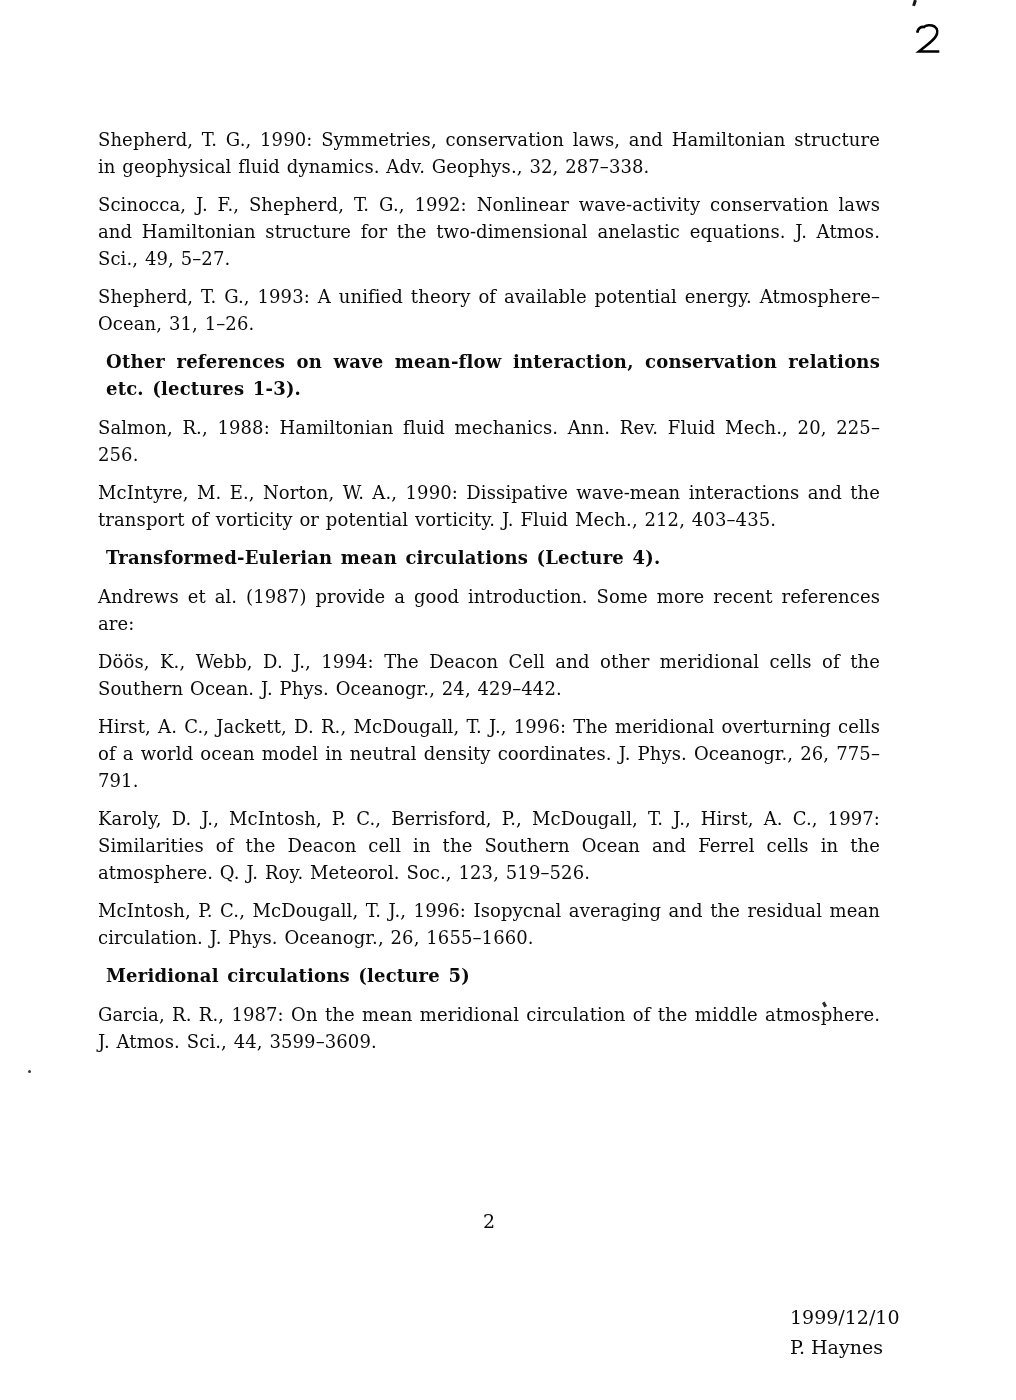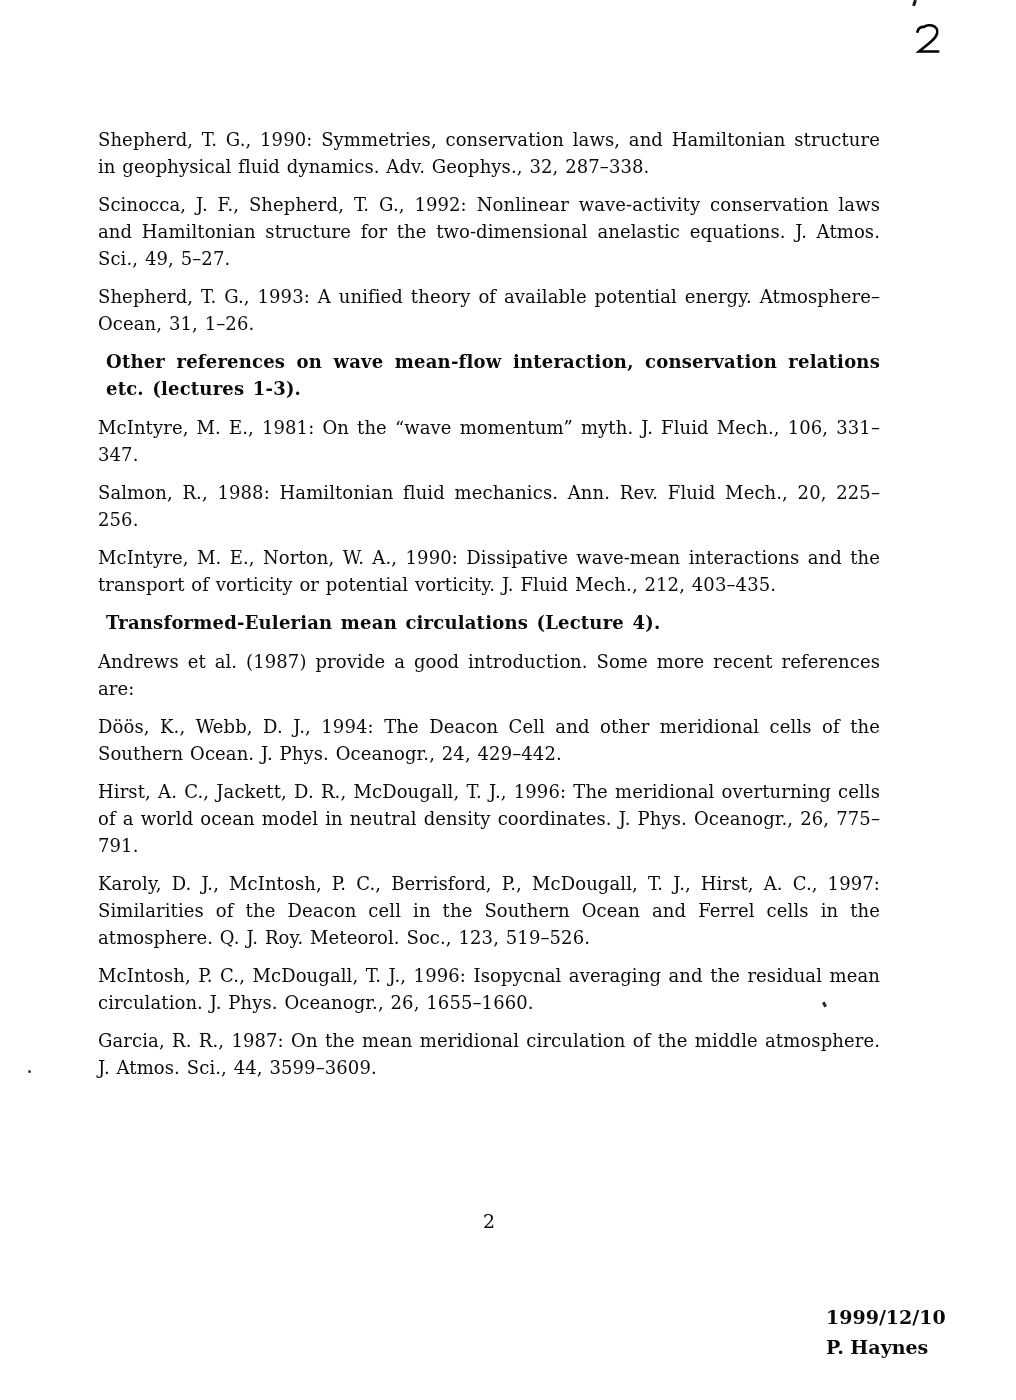--- a/index.html
+++ b/index.html
@@ -35,25 +35,24 @@
   }
   .page-number-footer {
     position: absolute;
     left: 98px; top: 1210px;
     width: 782px;
     text-align: center;
     font-size: 19px;
   }
   .footer-block {
     position: absolute;
-    left: 826px; top: 1302px;
+    left: 790px; top: 1302px;
     font-size: 19px;
     line-height: 30px;
     white-space: nowrap;
-    font-weight: bold;
   }
   .handwritten-2 {
     position: absolute;
     left: 915px; top: 23px;
     width: 26px; height: 32px;
   }
   .artifact { position: absolute; background: #161616; }
   .artifact-top-tick   { left: 913px; top: 0;      width: 3px; height: 6px; transform: rotate(18deg); }
   .artifact-dot-left   { left: 28px;  top: 1070px; width: 3px; height: 3px; border-radius: 50%; background:#3a3a3a; }
   .artifact-tick-right { left: 823px; top: 1002px; width: 3px; height: 5px; transform: rotate(-28deg); background:#2a2a2a; }
@@ -70,33 +69,33 @@
 <div class="artifact artifact-tick-right"></div>
 
 <div class="page-content">
 
   <p class="ref">Shepherd, T. G., 1990: Symmetries, conservation laws, and Hamiltonian structure in geophysical fluid dynamics. Adv. Geophys., 32, 287–338.</p>
   <p class="ref">Scinocca, J. F., Shepherd, T. G., 1992: Nonlinear wave-activity conservation laws and Hamiltonian structure for the two-dimensional anelastic equations. J. Atmos. Sci., 49, 5–27.</p>
   <p class="ref">Shepherd, T. G., 1993: A unified theory of available potential energy. Atmosphere–Ocean, 31, 1–26.</p>
 
   <p class="section-heading">Other references on wave mean-flow interaction, conservation relations etc. (lectures 1-3).</p>
 
-  <p class="ref">McIntyre, M. E., 1981: On the “wave momentum” myth. J. Fluid Mech., 106, 331–347.</p>
   <p class="ref">Salmon, R., 1988: Hamiltonian fluid mechanics. Ann. Rev. Fluid Mech., 20, 225–256.</p>
   <p class="ref">McIntyre, M. E., Norton, W. A., 1990: Dissipative wave-mean interactions and the transport of vorticity or potential vorticity. J. Fluid Mech., 212, 403–435.</p>
 
   <p class="section-heading">Transformed-Eulerian mean circulations (Lecture 4).</p>
 
   <p class="note">Andrews et al. (1987) provide a good introduction. Some more recent references are:</p>
 
   <p class="ref">Döös, K., Webb, D. J., 1994: The Deacon Cell and other meridional cells of the Southern Ocean. J. Phys. Oceanogr., 24, 429–442.</p>
   <p class="ref">Hirst, A. C., Jackett, D. R., McDougall, T. J., 1996: The meridional overturning cells of a world ocean model in neutral density coordinates. J. Phys. Oceanogr., 26, 775–791.</p>
   <p class="ref">Karoly, D. J., McIntosh, P. C., Berrisford, P., McDougall, T. J., Hirst, A. C., 1997: Similarities of the Deacon cell in the Southern Ocean and Ferrel cells in the atmosphere. Q. J. Roy. Meteorol. Soc., 123, 519–526.</p>
   <p class="ref">McIntosh, P. C., McDougall, T. J., 1996: Isopycnal averaging and the residual mean circulation. J. Phys. Oceanogr., 26, 1655–1660.</p>
 
+  <p class="section-heading">Meridional circulations (lecture 5)</p>
 
   <p class="ref">Garcia, R. R., 1987: On the mean meridional circulation of the middle atmosphere. J. Atmos. Sci., 44, 3599–3609.</p>
 
 </div>
 
 <div class="page-number-footer">2</div>
 
 <div class="footer-block">
   <div>1999/12/10</div>
   <div>P. Haynes</div>

